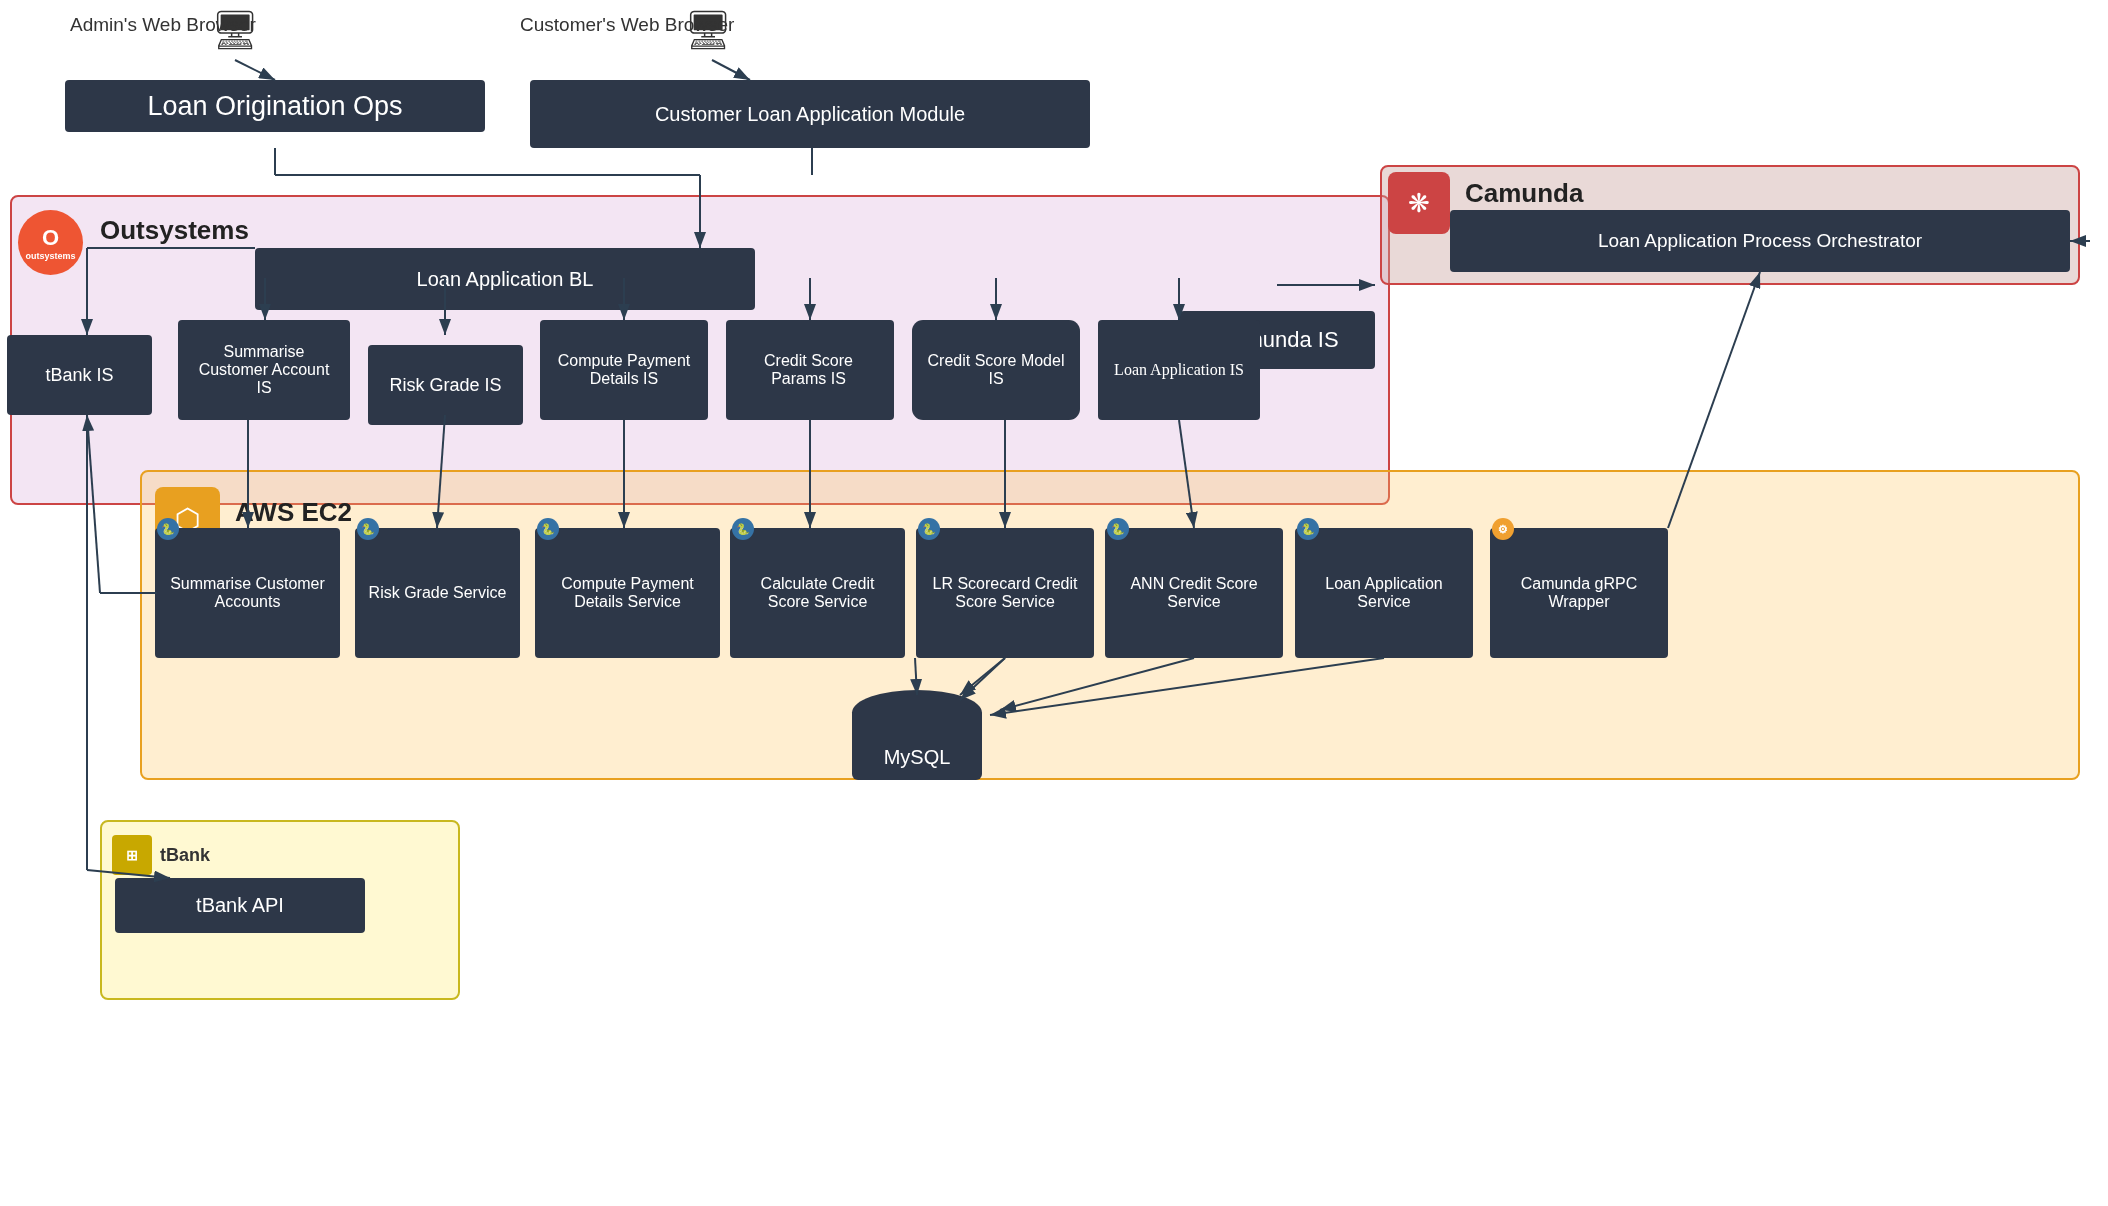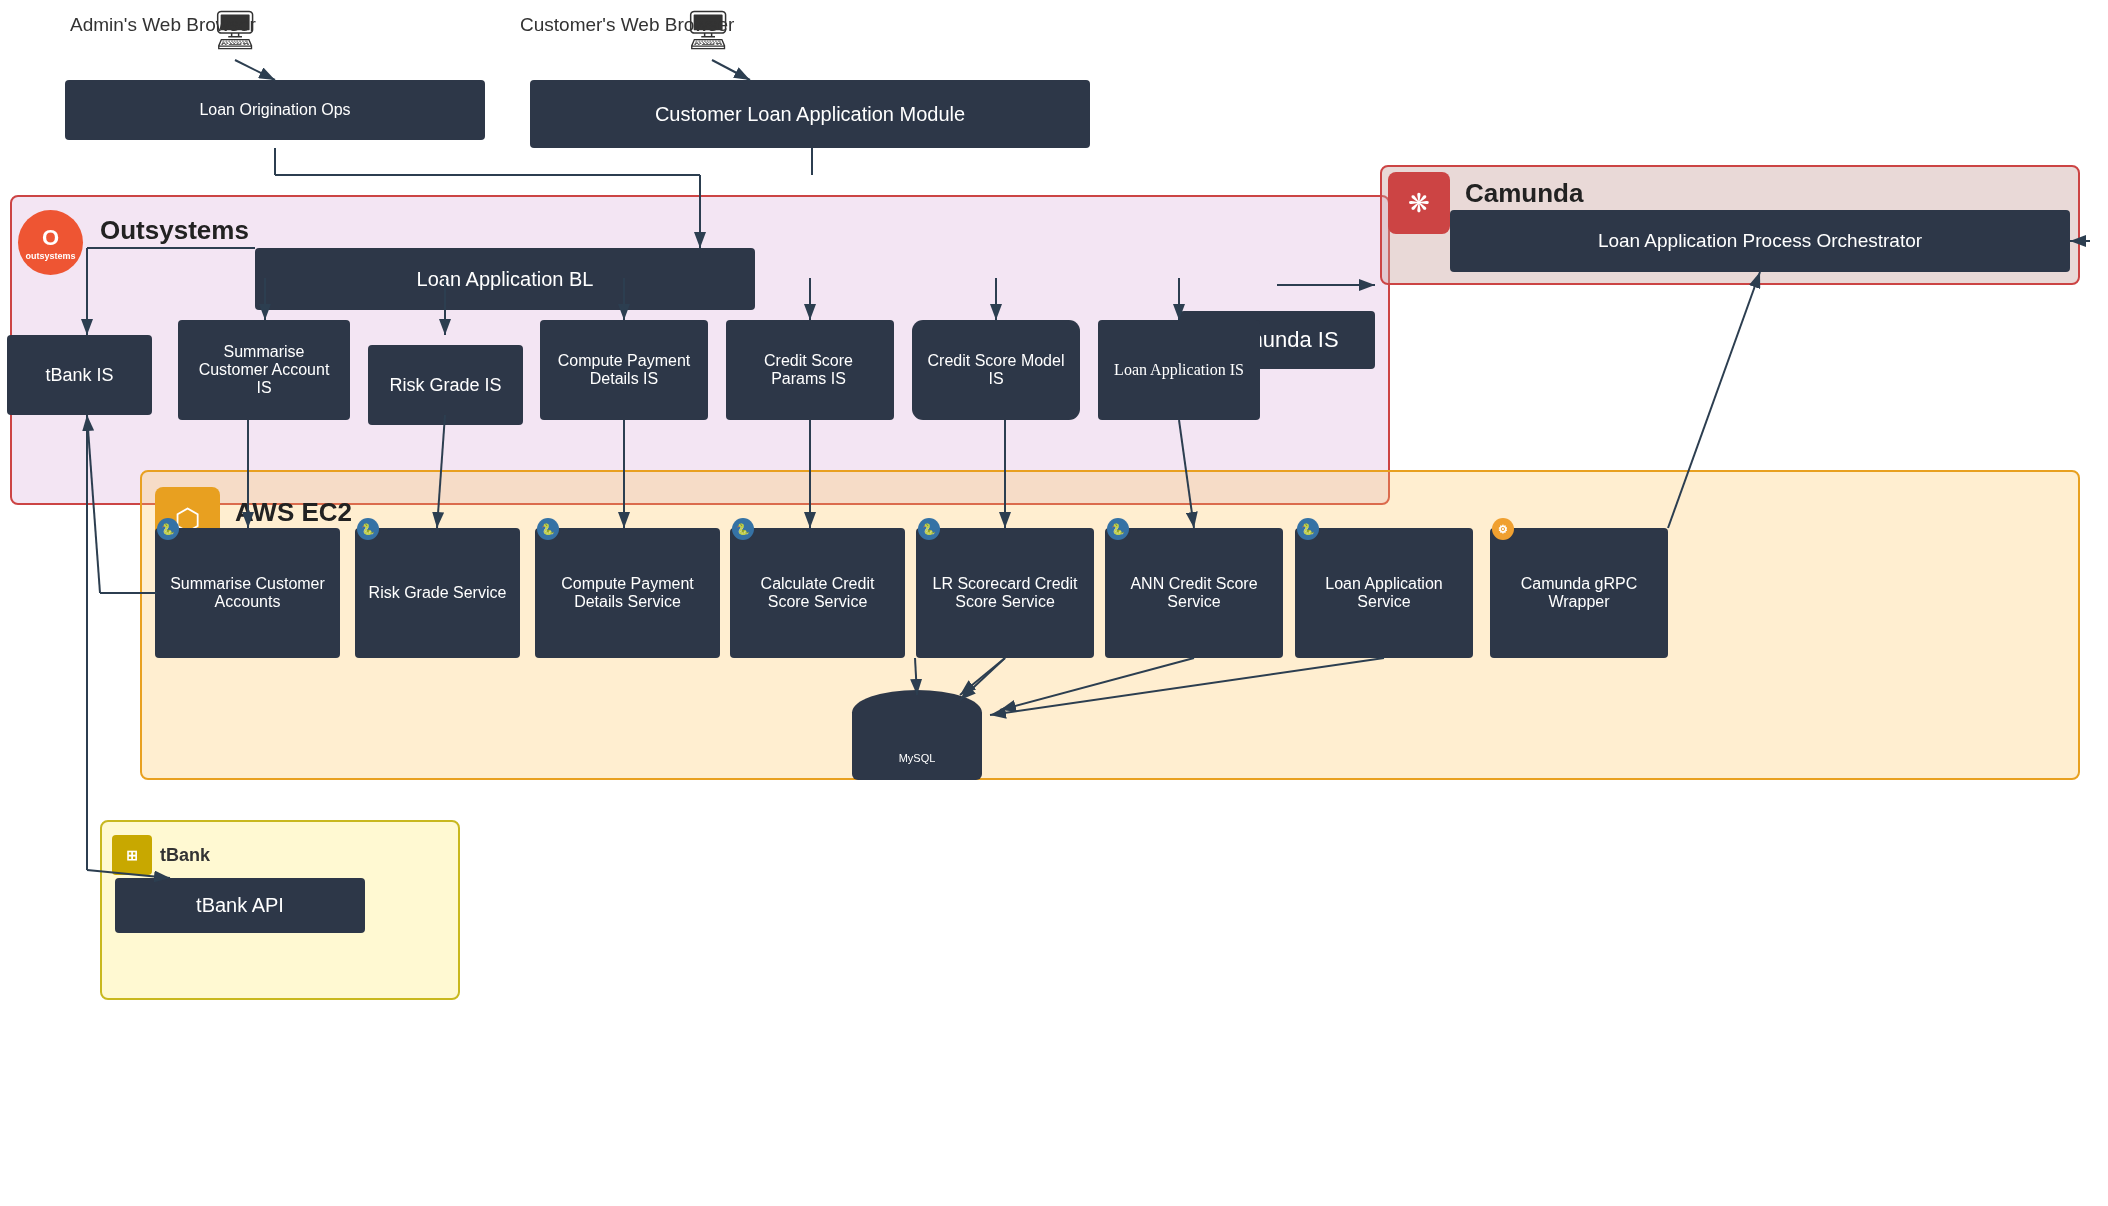--- a/index.html
+++ b/index.html
@@ -143,21 +143,21 @@
   <div style="position:absolute;left:185px;top:8px;text-align:center;width:100px;">
     <div style="font-size:38px;color:#333;">🖥</div>
   </div>
   <div style="position:absolute;left:70px;top:14px;font-size:19px;font-weight:500;color:#333;">Admin's Web Browser</div>
 
   <div style="position:absolute;left:658px;top:8px;text-align:center;width:100px;">
     <div style="font-size:38px;color:#333;">🖥</div>
   </div>
   <div style="position:absolute;left:520px;top:14px;font-size:19px;font-weight:500;color:#333;">Customer's Web Browser</div>
 
-  <div class="box" style="left:65px;top:80px;width:420px;height:60px;font-size:16px;">Loan Origination Ops</div>
+  <div class="box" style="left:65px;top:80px;width:420px;height:52px;font-size:27px;">Loan Origination Ops</div>
 
   <div class="box" style="left:530px;top:80px;width:560px;height:68px;font-size:20px;">Customer Loan Application Module</div>
 
   <div class="box" style="left:1450px;top:210px;width:620px;height:62px;font-size:19px;">Loan Application Process Orchestrator</div>
 
   <div class="box" style="left:255px;top:248px;width:500px;height:62px;font-size:20px;">Loan Application BL</div>
 
   <div class="box" style="left:1180px;top:285px;width:195px;height:58px;font-size:22px;margin-top:26px;">Camunda IS</div>
 
   <div class="box" style="left:7px;top:335px;width:145px;height:80px;font-size:18px;">tBank IS</div>
@@ -209,21 +209,21 @@
     <span>Loan Application Service</span>
   </div>
 
   <div class="box service-box" style="left:1490px;top:528px;width:178px;height:130px;font-size:16px;position:absolute;">
     <div class="python-badge" style="background:#f0a030;">⚙</div>
     <span>Camunda gRPC Wrapper</span>
   </div>
 
   <div style="position:absolute;left:852px;top:690px;width:130px;height:90px;display:flex;flex-direction:column;align-items:center;justify-content:center;">
     <div style="width:130px;height:45px;background:#2d3748;border-radius:50% 50% 0 0;display:flex;align-items:center;justify-content:center;color:white;font-size:16px;font-weight:500;"></div>
-    <div style="width:130px;height:45px;background:#2d3748;border-radius:0 0 6px 6px;display:flex;align-items:center;justify-content:center;color:white;font-size:11px;font-weight:500;">MySQL</div>
+    <div style="width:130px;height:45px;background:#2d3748;border-radius:0 0 6px 6px;display:flex;align-items:center;justify-content:center;color:white;font-size:20px;font-weight:500;">MySQL</div>
   </div>
 
   <div class="box" style="left:115px;top:878px;width:250px;height:55px;font-size:20px;">tBank API</div>
 
   <svg class="arrows-layer">
     <defs>
       <marker id="arrowhead" markerWidth="8" markerHeight="6" refX="8" refY="3" orient="auto">
         <polygon points="0 0, 8 3, 0 6" fill="#2c3e50"></polygon>
       </marker>
       <marker id="arrowhead-rev" markerWidth="8" markerHeight="6" refX="0" refY="3" orient="auto">

